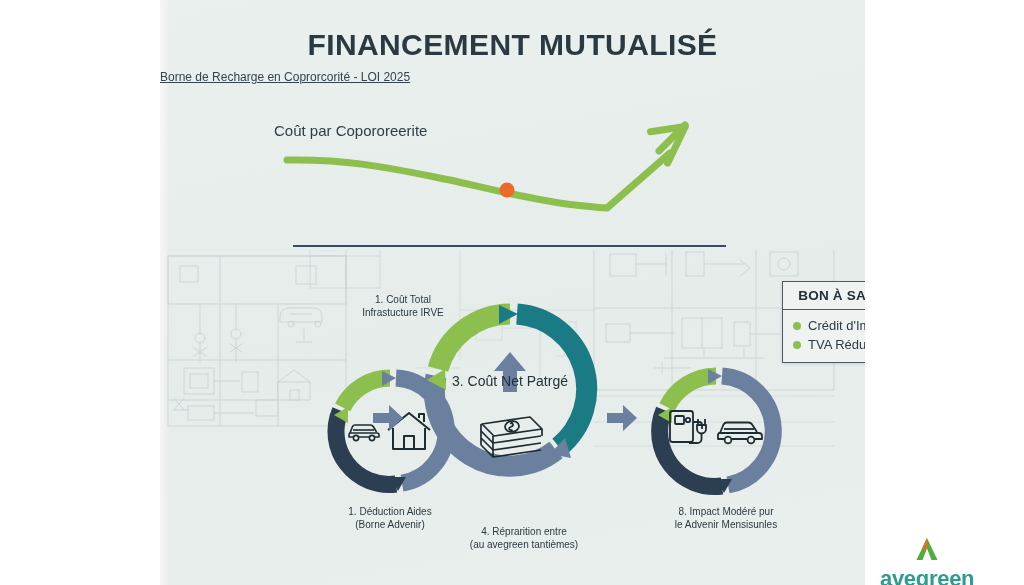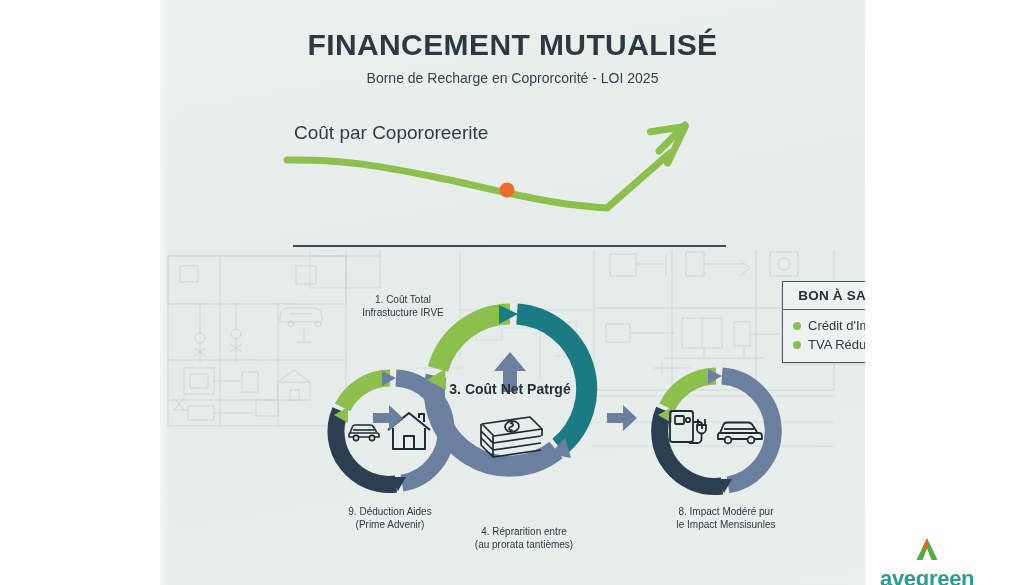--- a/index.html
+++ b/index.html
@@ -24,29 +24,29 @@
   
   .blueprint{position:absolute;left:0;top:250px;width:705px;height:250px;opacity:.5;}
   .blueprint svg{display:block;}
 
   
   .title{
     position:absolute;left:0;top:28px;width:705px;text-align:center;
     font-size:30px;font-weight:bold;color:#2b3a42;letter-spacing:.4px;
   }
   .subtitle{
-    position:absolute;left:0;top:70px;width:705px;text-align:center;
-    font-size:14px;font-weight:400;color:#34434c;
+    position:absolute;left:0;top:70px;width:705px;
+    font-size:12px;font-weight:400;color:#34434c;text-decoration:underline;
   }
 
   
   .chart-wrap{position:absolute;left:115px;top:105px;width:480px;height:120px;}
   .chart-label{
-    position:absolute;left:134px;top:122px;
-    font-size:19px;color:#2f3d45;
+    position:absolute;left:114px;top:122px;
+    font-size:15px;color:#2f3d45;
   }
   .divider{
     position:absolute;left:133px;top:245px;width:433px;height:0;
     border-top:2px solid #3b4a63;
   }
 
   
   .node{position:absolute;}
   .ring{position:absolute;left:0;top:0;}
 
@@ -233,22 +233,22 @@
         </svg>
         <svg width="48" height="44" viewBox="0 0 48 44" fill="none" stroke="#1d2b33" stroke-width="2" stroke-linejoin="round">
           <path d="M3 21 L24 4 L45 21"></path>
           <path d="M8 19 V40 H40 V19"></path>
           <path d="M34 9 V5 H39 V13"></path>
           <rect x="19" y="27" width="10" height="13"></rect>
         </svg>
       </div>
 
       <div class="node-label" style="left:32px;top:392px;">
-        <span>9. Déduction Aides</span><br>
-        <span>(Prime Advenir)</span>
+        <span>1. Déduction Aides</span><br>
+        <span>(Borne Advenir)</span>
       </div>
     </div>
 
     <svg class="conn" style="left:211px;top:403px;" width="34" height="30" viewBox="0 0 34 30">
       <path d="M2 10 H18 V2 L32 15 L18 28 V20 H2 Z" fill="#6b7f9e"></path>
     </svg>
 
     <div class="node" style="left:250px;top:113px;width:0;height:0;">
 
       <svg class="ring" style="left:9px;top:185px;" width="182" height="182" viewBox="0 0 182 182">
@@ -259,39 +259,39 @@
         </g>
         <path d="M80 7 L99 16 L80 26 Z" fill="#1b7b84"></path>
         <path d="M146 140 L152 160 L131 156 Z" fill="#6b7f9e"></path>
         <path d="M8 82 L26 71 L27 92 Z" fill="#8cbf4d"></path>
       </svg>
 
       <svg style="position:absolute;left:83px;top:237px;" width="34" height="44" viewBox="0 0 34 44">
         <path d="M17 2 L33 21 H24 V42 H10 V21 H1 Z" fill="#6b7f9e"></path>
       </svg>
 
-      <div class="inner-label" style="left:-15px;top:268px;font-weight:bold;">
+      <div class="inner-label" style="left:-15px;top:260px;">
         <span>3. Coût Net Patrgé</span>
       </div>
 
       <svg style="position:absolute;left:62px;top:300px;" width="76" height="52" viewBox="0 0 76 52" fill="none" stroke="#1d2b33" stroke-width="1.7" stroke-linejoin="round">
         <path d="M10 11 L58 4 L70 16 L22 23 Z"></path>
         <ellipse cx="40" cy="13.5" rx="7" ry="5.4" transform="rotate(-8 40 13.5)"></ellipse>
         <path d="M38 10.5c1.6-.6 3.4.2 3 1.8-.4 1.6-3.4 1.4-3.8 3 -.4 1.6 1.6 2.2 3.2 1.6M40 9v1.3M40 17v1.3"></path>
         <path d="M9 18 L21 30 L69 23"></path>
         <path d="M9 25 L21 37 L69 30"></path>
         <path d="M9 32 L21 44 L69 37"></path>
         <path d="M9 11 V32"></path>
         <path d="M21 23 V44"></path>
         <path d="M70 16 V23"></path>
       </svg>
 
       <div class="node-label" style="left:-1px;top:412px;">
         <span>4. Réprarition entre</span><br>
-        <span>(au prorata tantièmes)</span>
+        <span>(au avegreen tantièmes)</span>
       </div>
     </div>
 
     <svg class="conn" style="left:445px;top:403px;" width="34" height="30" viewBox="0 0 34 30">
       <path d="M2 10 H18 V2 L32 15 L18 28 V20 H2 Z" fill="#6b7f9e"></path>
     </svg>
 
     <div class="box">
       <div class="box-head">BON À SAVOIR</div>
       <div class="box-body">
@@ -332,21 +332,21 @@
           <path d="M5 17 L8.5 8.5 A4 4 0 0 1 12 6.5 H33 A5 5 0 0 1 37.5 9 L42 16"></path>
           <path d="M4 17 H44 A3 3 0 0 1 47 20 V23 H3 V20 A3 3 0 0 1 4 17 Z"></path>
           <circle cx="13" cy="24" r="3.4" fill="#e9efed"></circle>
           <circle cx="36" cy="24" r="3.4" fill="#e9efed"></circle>
           <path d="M9 13 H39"></path>
         </svg>
       </div>
 
       <div class="node-label" style="left:-29px;top:392px;width:250px;">
         <span>8. Impact Modéré pur</span><br>
-        <span>le Impact Mensisunles</span>
+        <span>le Advenir Mensisunles</span>
       </div>
     </div>
 
   </div>
 
   <div class="logo">
     <svg width="26" height="26" viewBox="0 0 26 26">
       <path d="M13 2 L23.5 24 H17.5 L13 12.5 L8.5 24 H2.5 Z" fill="#4fae3f"></path>
       <path d="M13 2 L8.5 11.5 L11 16 L13 11 Z" fill="#e8682a"></path>
       <path d="M6.5 18 H19.5 L21 22 H5 Z" fill="#ffffff" opacity=".0"></path>

